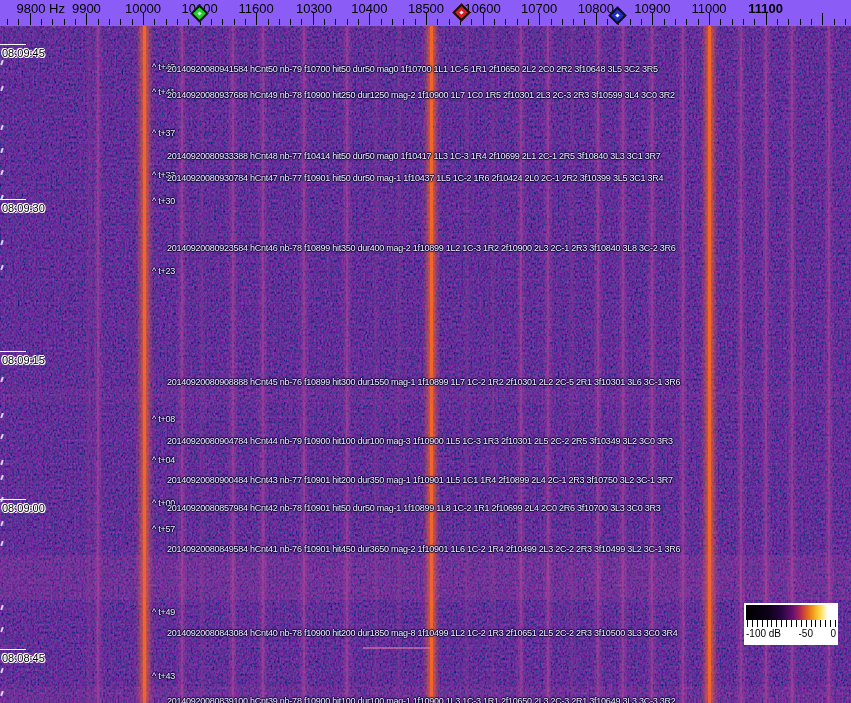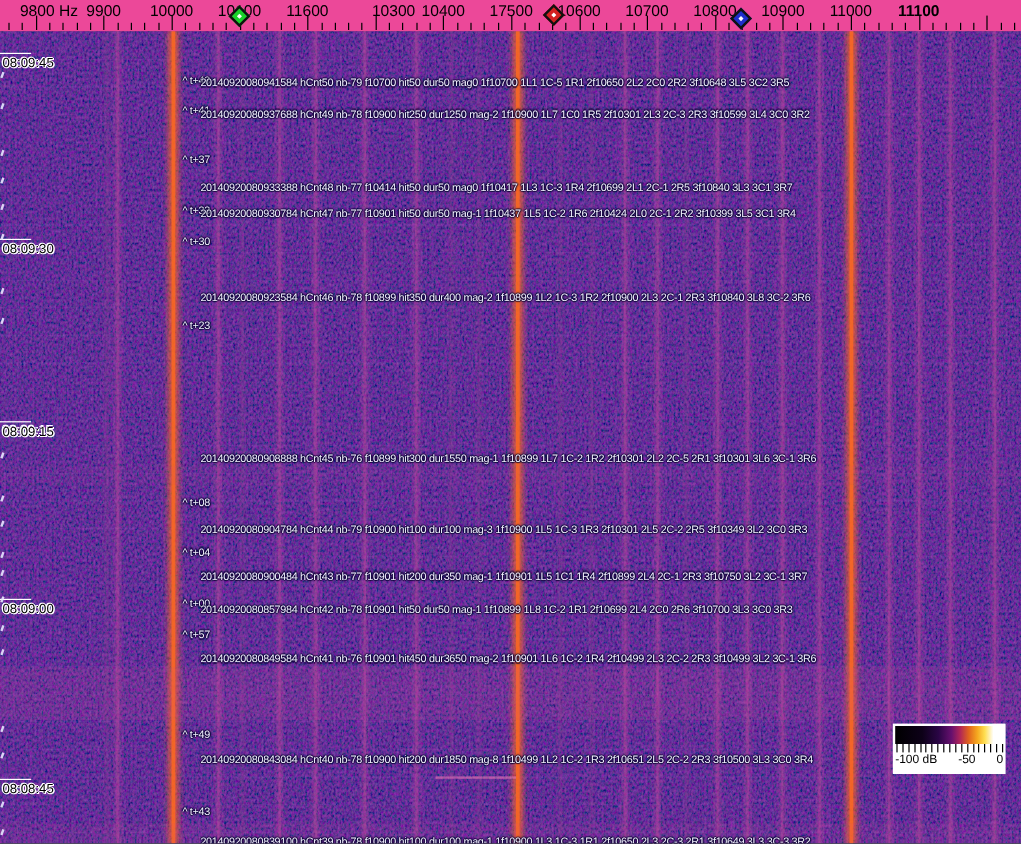--- a/index.html
+++ b/index.html
@@ -1,19 +1,19 @@
 <!DOCTYPE html>
 <html><head>
 <meta charset="utf-8">
 <style>
   html,body{margin:0;padding:0;background:#222;}
   .screen{position:relative;width:851px;height:703px;overflow:hidden;
           font-family:"Liberation Sans",sans-serif;background:#fff;}
   
-  .axisbar{position:absolute;left:0;top:0;width:851px;height:26px;background:#ec4899;z-index:6;}
+  .axisbar{position:absolute;left:0;top:0;width:851px;height:26px;background:#8b5cf6;z-index:6;}
   .tick{position:absolute;bottom:1px;width:1px;background:#000;}
   .tick.major{height:12px;}
   .tick.minor{height:6px;}
   .axis-label{position:absolute;top:1px;transform:translateX(-50%);font-size:13px;color:#000;white-space:nowrap;}
   .diamond{position:absolute;width:9px;height:9px;border:2px solid #101010;transform:rotate(45deg);z-index:8;}
   .diamond::after{content:"";position:absolute;left:3px;top:3px;width:3px;height:3px;background:#fff;}
   
   .spectro-base{position:absolute;left:0;top:26px;width:851px;height:677px;background:#0e0336;z-index:1;}
   .noise-svg{position:absolute;left:0;top:26px;z-index:1;}
   .rowband{position:absolute;left:0;top:26px;width:851px;height:677px;z-index:2;
@@ -174,23 +174,23 @@
         <div class="tick major" style="left: 822.2px;"></div>
         <div class="tick minor" style="left: 833.52px;"></div>
         <div class="tick minor" style="left: 844.84px;"></div>
       </div>
     <div id="freq-labels">
         <div class="axis-label" style="left: 40.8px;">9800 Hz</div>
         <div class="axis-label" style="left: 86.4px;">9900</div>
         <div class="axis-label" style="left: 143px;">10000</div>
         <div class="axis-label" style="left: 199.6px;">10100</div>
         <div class="axis-label" style="left: 256.2px;">11600</div>
-        <div class="axis-label" style="left: 328px;">10300</div>
+        <div class="axis-label" style="left: 314px;">10300</div>
         <div class="axis-label" style="left: 369.4px;">10400</div>
-        <div class="axis-label" style="left: 426px;">17500</div>
+        <div class="axis-label" style="left: 426px;">18500</div>
         <div class="axis-label" style="left: 482.6px;">10600</div>
         <div class="axis-label" style="left: 539.2px;">10700</div>
         <div class="axis-label" style="left: 595.8px;">10800</div>
         <div class="axis-label" style="left: 652.4px;">10900</div>
         <div class="axis-label" style="left: 709px;">11000</div>
         <div class="axis-label" style="left: 765.6px; font-weight: bold;">11100</div>
       </div>
   </div>
   <div id="freq-markers">
       <div class="diamond" style="left: 193px; top: 7px; background: rgb(27, 209, 43);"></div>

